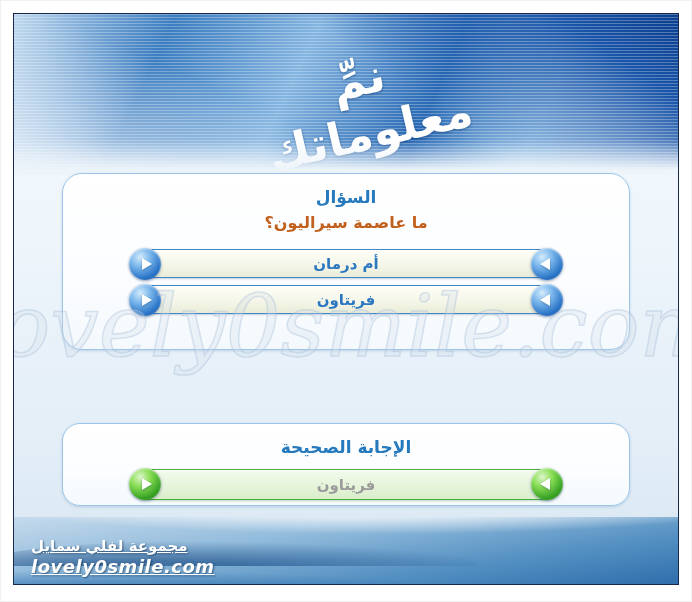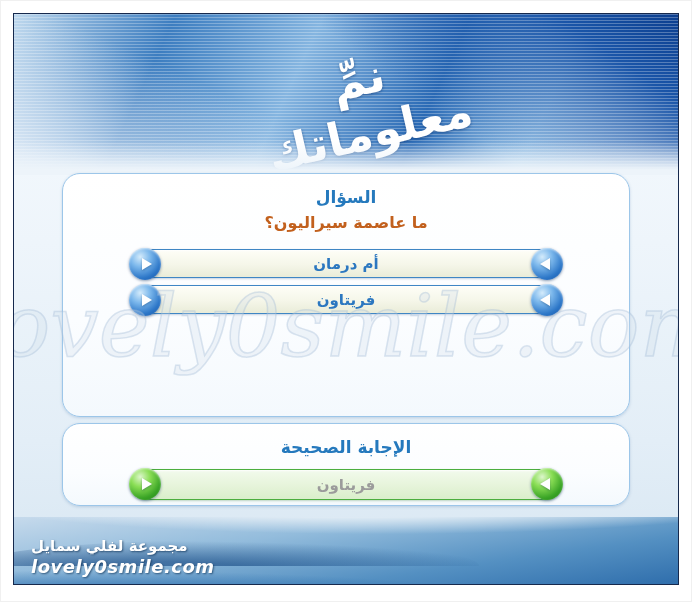--- a/index.html
+++ b/index.html
@@ -63,21 +63,21 @@
 
   
   .panel {
     position: absolute; left: 48px; width: 568px;
     border: 1px solid #9cc6e9;
     border-radius: 18px;
     background: linear-gradient(to bottom, #ffffff 0%, #fbfdff 60%, #f4f9fd 100%);
     box-shadow: 0 1px 3px rgba(90,130,175,0.28);
     z-index: 10;
   }
-  .question-panel { top: 159px; height: 244px; }
+  .question-panel { top: 159px; height: 177px; border-radius: 20px; }
   .answer-panel   { top: 409px; height: 83px; }
 
   .panel-title {
     margin-top: 13px;
     text-align: center;
     color: #2579bd;
     font-size: 17px; font-weight: bold;
     direction: rtl;
   }
   .question-text {
@@ -158,21 +158,21 @@
       linear-gradient(172deg, #c6daec 0%, #93bcdc 35%, #5490c2 70%, #2f6eac 100%);
   }
   .footer-wave::before {
     content: ""; position: absolute; left: -40px; right: 30%; bottom: 18px; height: 26px;
     border-radius: 50% 50% 0 0 / 100% 100% 0 0;
     background: radial-gradient(100% 160% at 35% 115%, rgba(10,60,120,0.55) 20%, rgba(10,60,120,0) 70%);
   }
 
   .credits {
     position: absolute; left: 17px; bottom: 6px; z-index: 8;
-    color: #ffffff; line-height: 1.25;
+    color: #ffffff; line-height: 1.25; text-decoration: underline;
   }
   .credit-ar {
     direction: rtl; text-align: left;
     font-size: 15px; font-weight: bold;
     text-shadow: 1px 1px 2px rgba(0,35,70,0.6);
   }
   .credit-en {
     font-size: 18px; font-weight: bold; font-style: italic;
     letter-spacing: 0.5px;
     text-shadow: 1px 1px 2px rgba(0,35,70,0.6);

